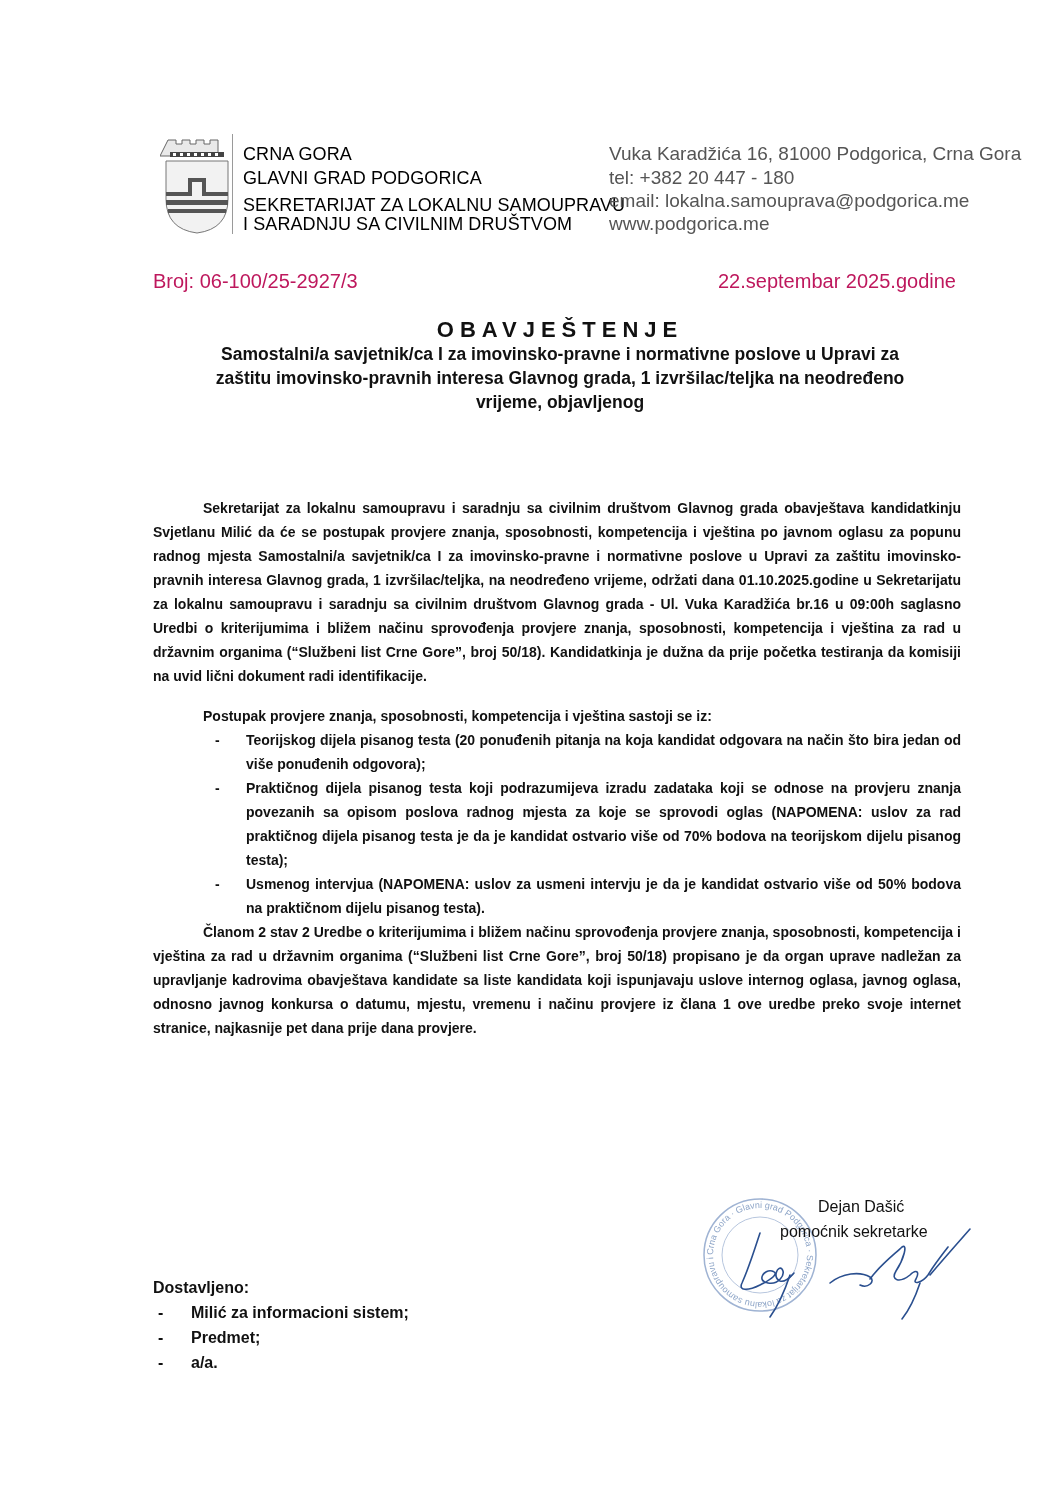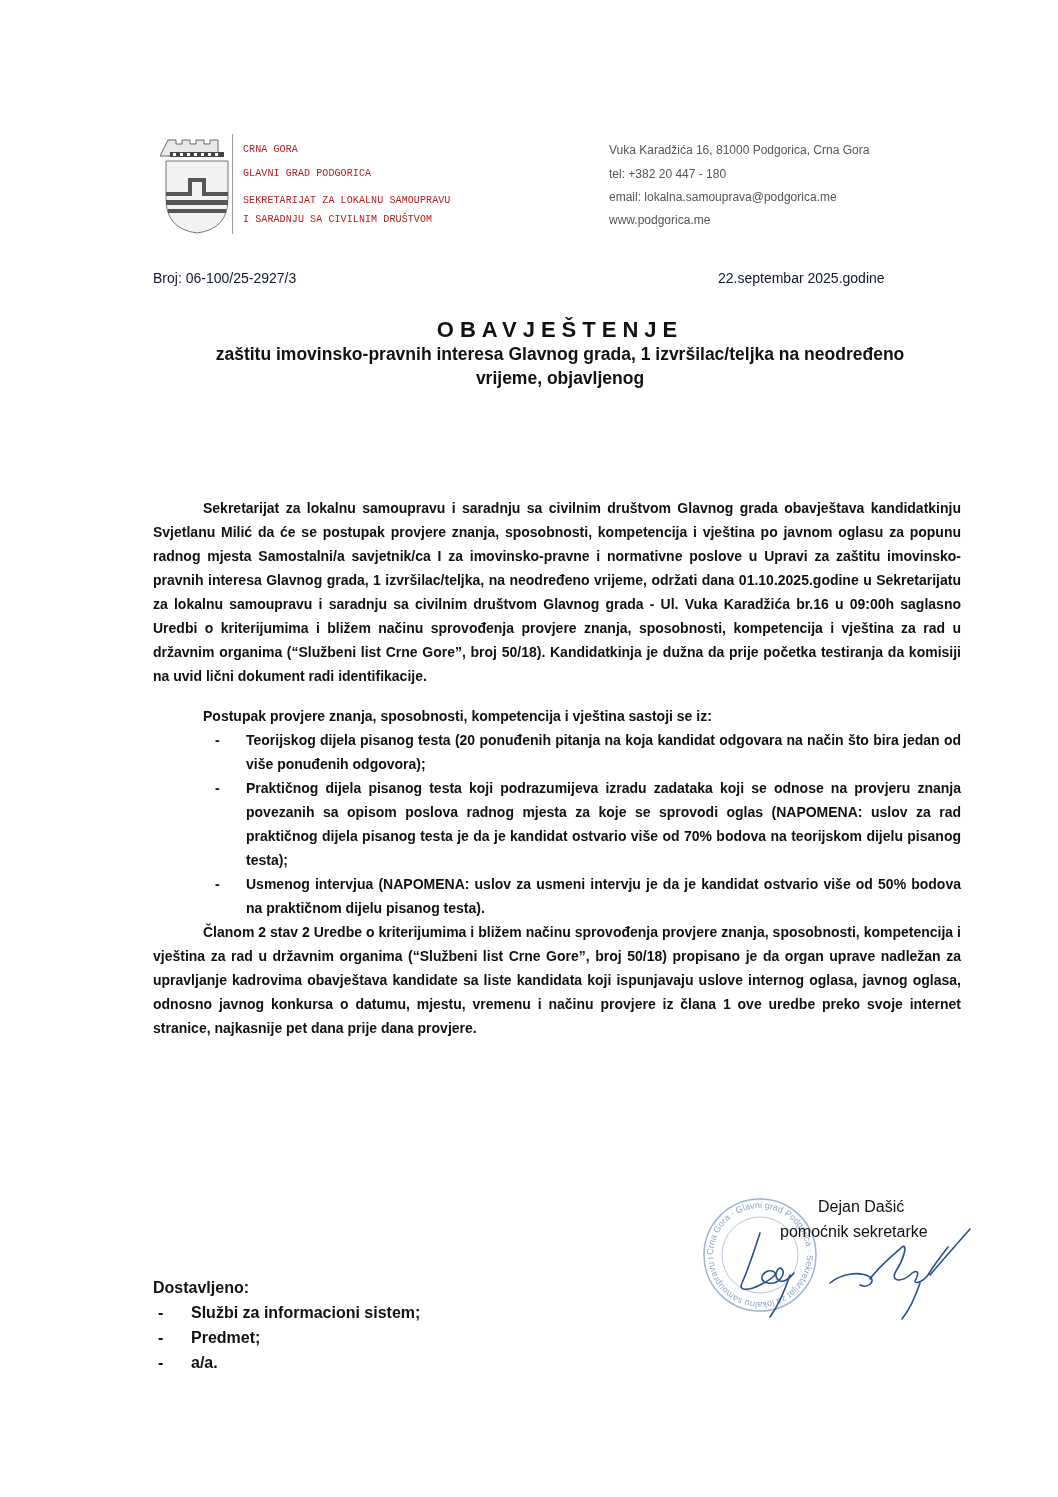--- a/index.html
+++ b/index.html
@@ -3,25 +3,25 @@
 <meta charset="utf-8">
 <style>
   html, body { margin: 0; padding: 0; background: #ffffff; }
   body { width: 1058px; height: 1497px; position: relative; overflow: hidden;
          font-family: "Liberation Sans", sans-serif; color: #111; }
   .abs { position: absolute; }
 
   
   #logo { left: 160px; top: 136px; width: 74px; height: 100px; }
   #vline { left: 232px; top: 134px; width: 1px; height: 100px; background: #9a9a9a; }
-  .org { left: 243px; font-size: 10px; color: #b91c1c; letter-spacing: 0.1px; white-space: nowrap; font-family: Liberation Mono, monospace; }
-  .contact { left: 609px; font-size: 12px; color: #555; white-space: nowrap; }
+  .org { left: 243px; font-size: 18px; color: #000000; letter-spacing: 0.1px; white-space: nowrap; }
+  .contact { left: 609px; font-size: 19px; color: #555; white-space: nowrap; }
 
   
-  .ref { top: 270px; font-size: 14px; color: #0f172a; white-space: nowrap; }
+  .ref { top: 270px; font-size: 20px; color: #be185d; white-space: nowrap; }
 
   
   #title-block { left: 150px; width: 820px; top: 318px; text-align: center; font-weight: bold; }
   #doc-title { font-size: 22px; letter-spacing: 6px; line-height: 24px; font-weight: bold; }
   .subtitle-line { font-size: 17.5px; line-height: 24px; white-space: nowrap; }
 
   
   #body-block { left: 153px; width: 808px; top: 496px; font-size: 14px; line-height: 24px; font-weight: bold; }
   .para { text-align: justify; text-indent: 50px; margin: 0; }
   .para.lead { text-indent: 50px; text-align: left; margin-top: 16px; }
@@ -74,20 +74,21 @@
 <div class="abs contact" style="top:143px">Vuka Karadžića 16, 81000 Podgorica, Crna Gora</div>
 <div class="abs contact" style="top:167px">tel: +382 20 447 - 180</div>
 <div class="abs contact" style="top:190px">email: lokalna.samouprava@podgorica.me</div>
 <div class="abs contact" style="top:213px">www.podgorica.me</div>
 
 <div class="abs ref" style="left:153px">Broj: 06-100/25-2927/3</div>
 <div class="abs ref" style="left:718px">22.septembar 2025.godine</div>
 
 <div id="title-block" class="abs">
   <div id="doc-title">OBAVJEŠTENJE</div>
+  <div class="subtitle-line">Samostalni/a savjetnik/ca I za  imovinsko-pravne i normativne poslove u Upravi za</div>
   <div class="subtitle-line">zaštitu imovinsko-pravnih interesa Glavnog grada, 1 izvršilac/teljka na neodređeno</div>
   <div class="subtitle-line">vrijeme, objavljenog</div>
 </div>
 
 <div id="body-block" class="abs">
   <p class="para">Sekretarijat za lokalnu samoupravu i saradnju sa civilnim društvom Glavnog grada obavještava kandidatkinju Svjetlanu Milić da će se postupak provjere znanja, sposobnosti, kompetencija i vještina po javnom oglasu za popunu radnog mjesta Samostalni/a savjetnik/ca I za imovinsko-pravne i normativne poslove u Upravi za zaštitu imovinsko-pravnih interesa Glavnog grada, 1 izvršilac/teljka, na neodređeno vrijeme, održati dana 01.10.2025.godine u Sekretarijatu za lokalnu samoupravu i saradnju sa civilnim društvom Glavnog grada - Ul. Vuka Karadžića br.16 u 09:00h saglasno Uredbi o kriterijumima i bližem načinu sprovođenja provjere znanja, sposobnosti, kompetencija i vještina za rad u državnim organima (“Službeni list Crne Gore”, broj 50/18). Kandidatkinja je dužna da prije početka testiranja da komisiji na uvid lični dokument radi identifikacije.</p>
   <p class="para lead">Postupak provjere znanja, sposobnosti, kompetencija i vještina sastoji se iz:</p>
   <ul class="list">
     <li><span class="dash">-</span><span>Teorijskog dijela pisanog testa (20 ponuđenih pitanja na koja kandidat odgovara na način što bira jedan od više ponuđenih odgovora);</span></li>
     <li><span class="dash">-</span><span>Praktičnog dijela pisanog testa koji podrazumijeva izradu zadataka koji se odnose na provjeru znanja povezanih sa opisom poslova radnog mjesta za koje se sprovodi oglas (NAPOMENA: uslov za rad praktičnog dijela pisanog testa je da je kandidat ostvario više od 70% bodova na teorijskom dijelu pisanog testa);</span></li>
@@ -117,16 +118,16 @@
       <path d="M70 50 C66 62 60 78 50 92"></path>
       <path d="M110 58 C122 48 140 46 150 52 C156 56 148 64 140 60"></path>
       <path d="M150 54 C160 40 176 28 182 22 C188 18 184 34 176 46 C170 56 180 58 190 50 C196 44 200 46 196 54 C192 60 202 58 208 50 C214 40 222 30 228 22 M210 50 C220 38 236 20 250 4"></path>
       <path d="M200 58 C196 70 190 84 182 94"></path>
     </g>
   </svg>
 </div>
 
 <div id="delivery" class="abs">
   <div>Dostavljeno:</div>
-  <div class="item"><span class="dash">-</span><span>Službi za informacioni sistem;</span></div>
+  <div class="item"><span class="dash">-</span><span>Milić za informacioni sistem;</span></div>
   <div class="item"><span class="dash">-</span><span>Predmet;</span></div>
   <div class="item"><span class="dash">-</span><span>a/a.</span></div>
 </div>
 
 </body></html>

